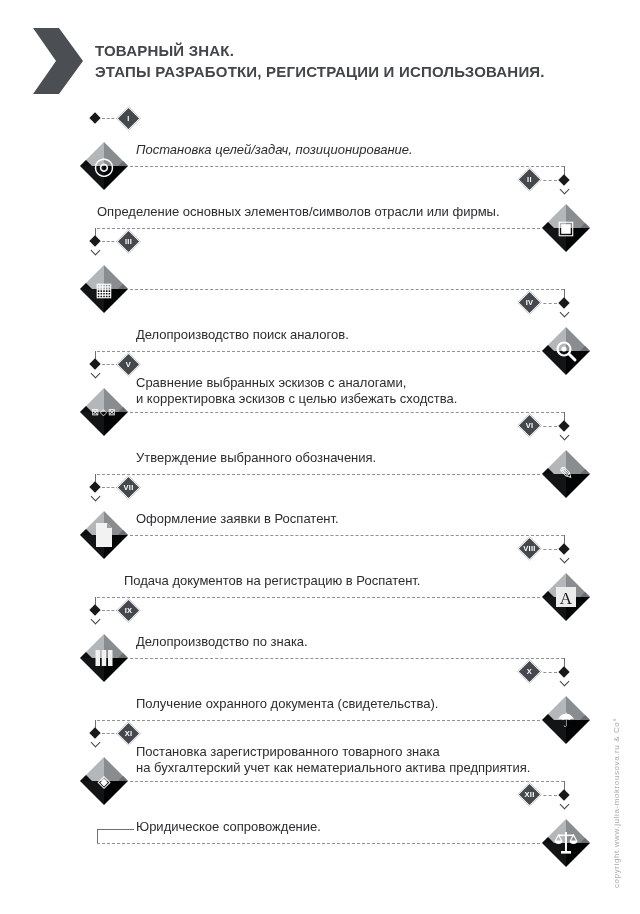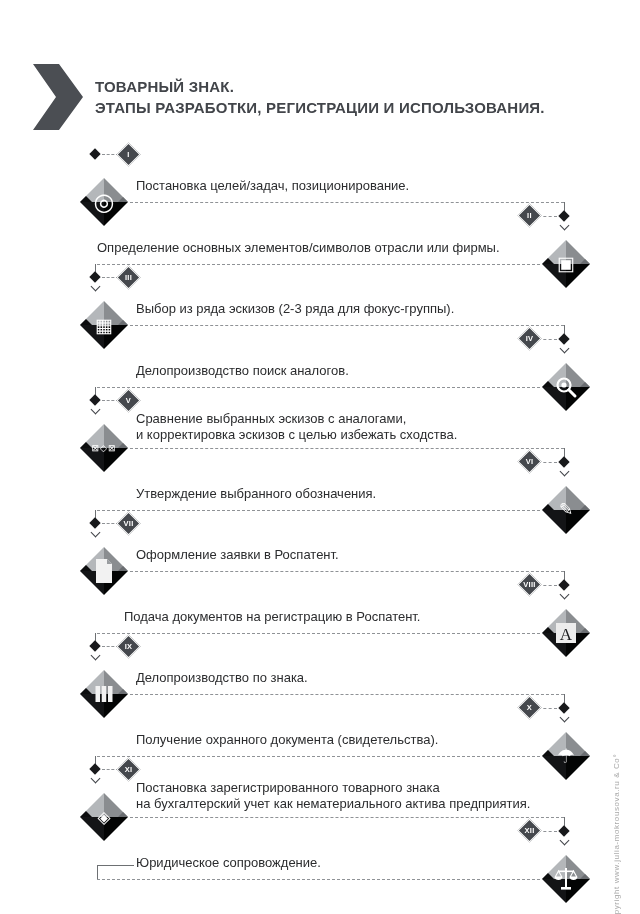--- a/index.html
+++ b/index.html
@@ -1,21 +1,21 @@
 <!DOCTYPE html>
 <html><head>
 <meta charset="utf-8">
 <style>
   html,body{margin:0;padding:0;}
   body{
     width:640px;height:914px;position:relative;overflow:hidden;
     background:#ffffff;
     font-family:"Liberation Sans",sans-serif;
   }
-  .abs{position:absolute;margin-top:36px;}
+  .abs{position:absolute;}
   
   .brand-chevron{
     left:33px;top:28px;width:50px;height:66px;background:#4b4e53;
     clip-path:polygon(0% 0%,52% 0%,100% 50%,52% 100%,0% 100%,46% 50%);
   }
   .page-title{left:95px;top:40px;color:#42454a;font-size:15px;font-weight:bold;line-height:21px;letter-spacing:.2px;white-space:nowrap;}
   
   .stage-row{position:absolute;inset:0;pointer-events:none;}
   .stage-text{position:absolute;font-size:13px;color:#2b2c2e;line-height:16px;white-space:nowrap;}
   .dotted{position:absolute;border-top:1px dashed #8f9296;height:0;}
@@ -57,21 +57,21 @@
         <svg class="diamond" width="52" height="52" viewBox="0 0 52 52">
           <polygon points="26,2 2,26 26,26" fill="#b4b7ba"></polygon>
           <polygon points="26,2 50,26 26,26" fill="#8a8d90"></polygon>
           <polygon points="2,26 26,50 26,26" fill="#131416"></polygon>
           <polygon points="50,26 26,50 26,26" fill="#030404"></polygon>
           <polygon points="2,26 14,26 8,20" fill="#0c0d0e"></polygon>
           <polygon points="50,26 40,26 45,21" fill="#6a6d71"></polygon>
         </svg>
         <span class="icon-glyph" style="font-size: 24px;">◎</span>
       </div>
-      <div class="stage-text" style="left: 136px; top: 142px;">
+      <div class="stage-text" style="left: 136px; top: 142px; font-style: italic;">
         <div>Постановка целей/задач, позиционирование.</div>
       </div>
     </div>
     <div class="stage-row">
       <div class="dotted" style="left: 97px; top: 227.5px; width: 443px;"></div>
       <div class="solid-v" style="left: 564px; top: 166px; height: 9.5px;"></div>
       <div class="sm-diamond" style="left: 560px; top: 175.5px;"></div>
       <div class="dotted" style="left: 538px; top: 179.5px; width: 19px;"></div>
       <div class="num-diamond" style="left: 520.5px; top: 171px;">
         <span>II</span>
@@ -104,23 +104,20 @@
       <div class="icon-wrap" style="left: 78px; top: 263px;">
         <svg class="diamond" width="52" height="52" viewBox="0 0 52 52">
           <polygon points="26,2 2,26 26,26" fill="#b4b7ba"></polygon>
           <polygon points="26,2 50,26 26,26" fill="#8a8d90"></polygon>
           <polygon points="2,26 26,50 26,26" fill="#131416"></polygon>
           <polygon points="50,26 26,50 26,26" fill="#030404"></polygon>
           <polygon points="2,26 14,26 8,20" fill="#0c0d0e"></polygon>
           <polygon points="50,26 40,26 45,21" fill="#6a6d71"></polygon>
         </svg>
         <span class="icon-glyph" style="font-size: 19px;">▦</span>
-      </div>
-      <div class="stage-text" style="left: 136px; top: 265px;">
-        <div>Выбор из ряда эскизов (2-3 ряда для фокус-группы).</div>
       </div>
     </div>
     <div class="stage-row">
       <div class="dotted" style="left: 97px; top: 350.5px; width: 443px;"></div>
       <div class="solid-v" style="left: 564px; top: 289px; height: 9.5px;"></div>
       <div class="sm-diamond" style="left: 560px; top: 298.5px;"></div>
       <div class="dotted" style="left: 538px; top: 302.5px; width: 19px;"></div>
       <div class="num-diamond" style="left: 520.5px; top: 294px;">
         <span>IV</span>
       </div>

